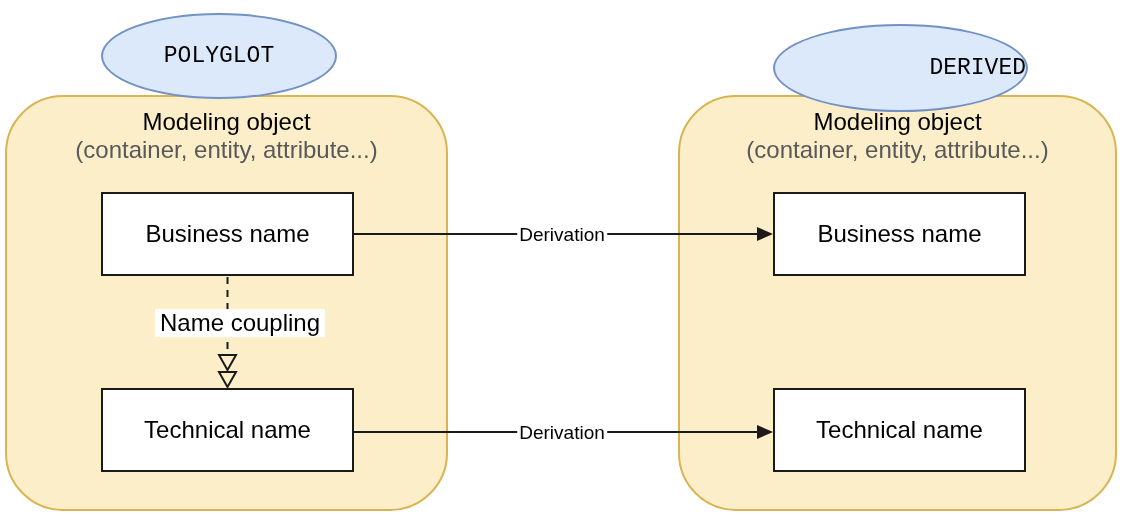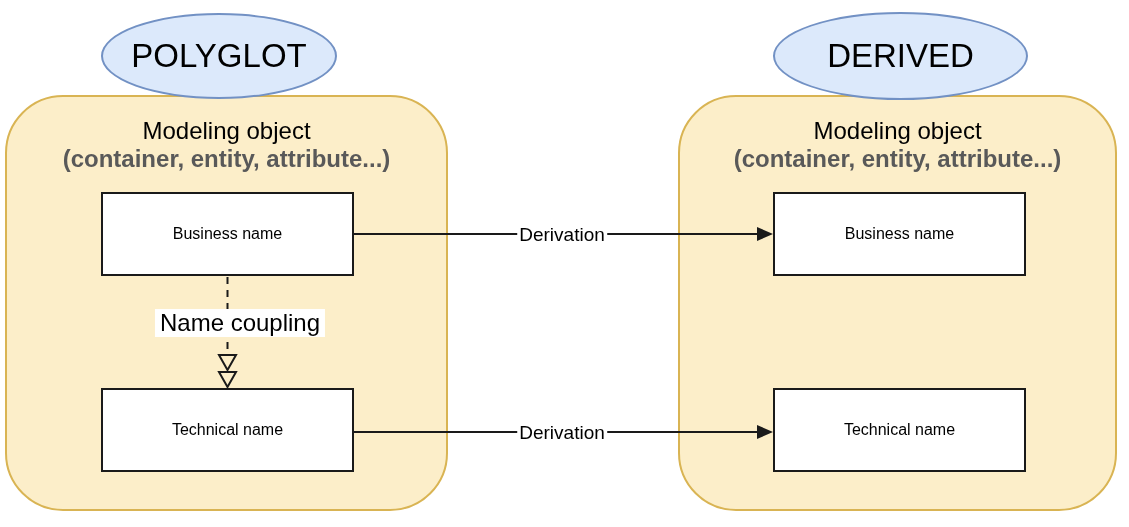--- a/index.html
+++ b/index.html
@@ -25,58 +25,58 @@
     background: var(--group_fill, #FCEEC9);
     border: 2px solid var(--group_stroke, #D9B453);
     border-radius: 58px;
     box-sizing: border-box;
     z-index: 1;
   }
   .group.left  { left: 5px;   width: 443px; }
   .group.right { left: 678px; width: 439px; }
 
   .heading {
-    padding-top: 20px;
+    padding-top: 11px;
     text-align: center;
     font-size: 24px;
     line-height: 28px;
   }
   .heading .subtitle {
     color: var(--subtitle_text, #595959);
-    font-weight: bold;
   }
 
   
   .tag-ellipse {
     position: absolute;
     background: var(--ellipse_fill, #DCE9FB);
     border: 2px solid var(--ellipse_stroke, #7291C4);
     border-radius: 50%;
     box-sizing: border-box;
     display: flex;
     align-items: center;
     justify-content: center;
-    font-size: 33px;
+    font-size: 23px;
     z-index: 4;
+    font-family: Liberation Mono, monospace;
   }
   .tag-ellipse.polyglot { left: 101px; top: 13px; width: 236px; height: 86px; }
-  .tag-ellipse.derived  { left: 773px; top: 12px; width: 255px; height: 88px; }
+  .tag-ellipse.derived  { left: 773px; top: 24px; width: 255px; height: 88px; justify-content: flex-end; }
 
   
   .node {
     position: absolute;
     width: 253px;
     height: 84px;
     background: var(--node_fill, #ffffff);
     border: 2px solid var(--node_stroke, #1A1A1A);
     box-sizing: border-box;
     display: flex;
     align-items: center;
     justify-content: center;
-    font-size: 16px;
+    font-size: 24px;
     z-index: 2;
   }
   .node.l { left: 101px; }
   .node.r { left: 773px; }
   .node.business  { top: 192px; }
   .node.technical { top: 388px; }
 
   
   svg.edges {
     position: absolute;

